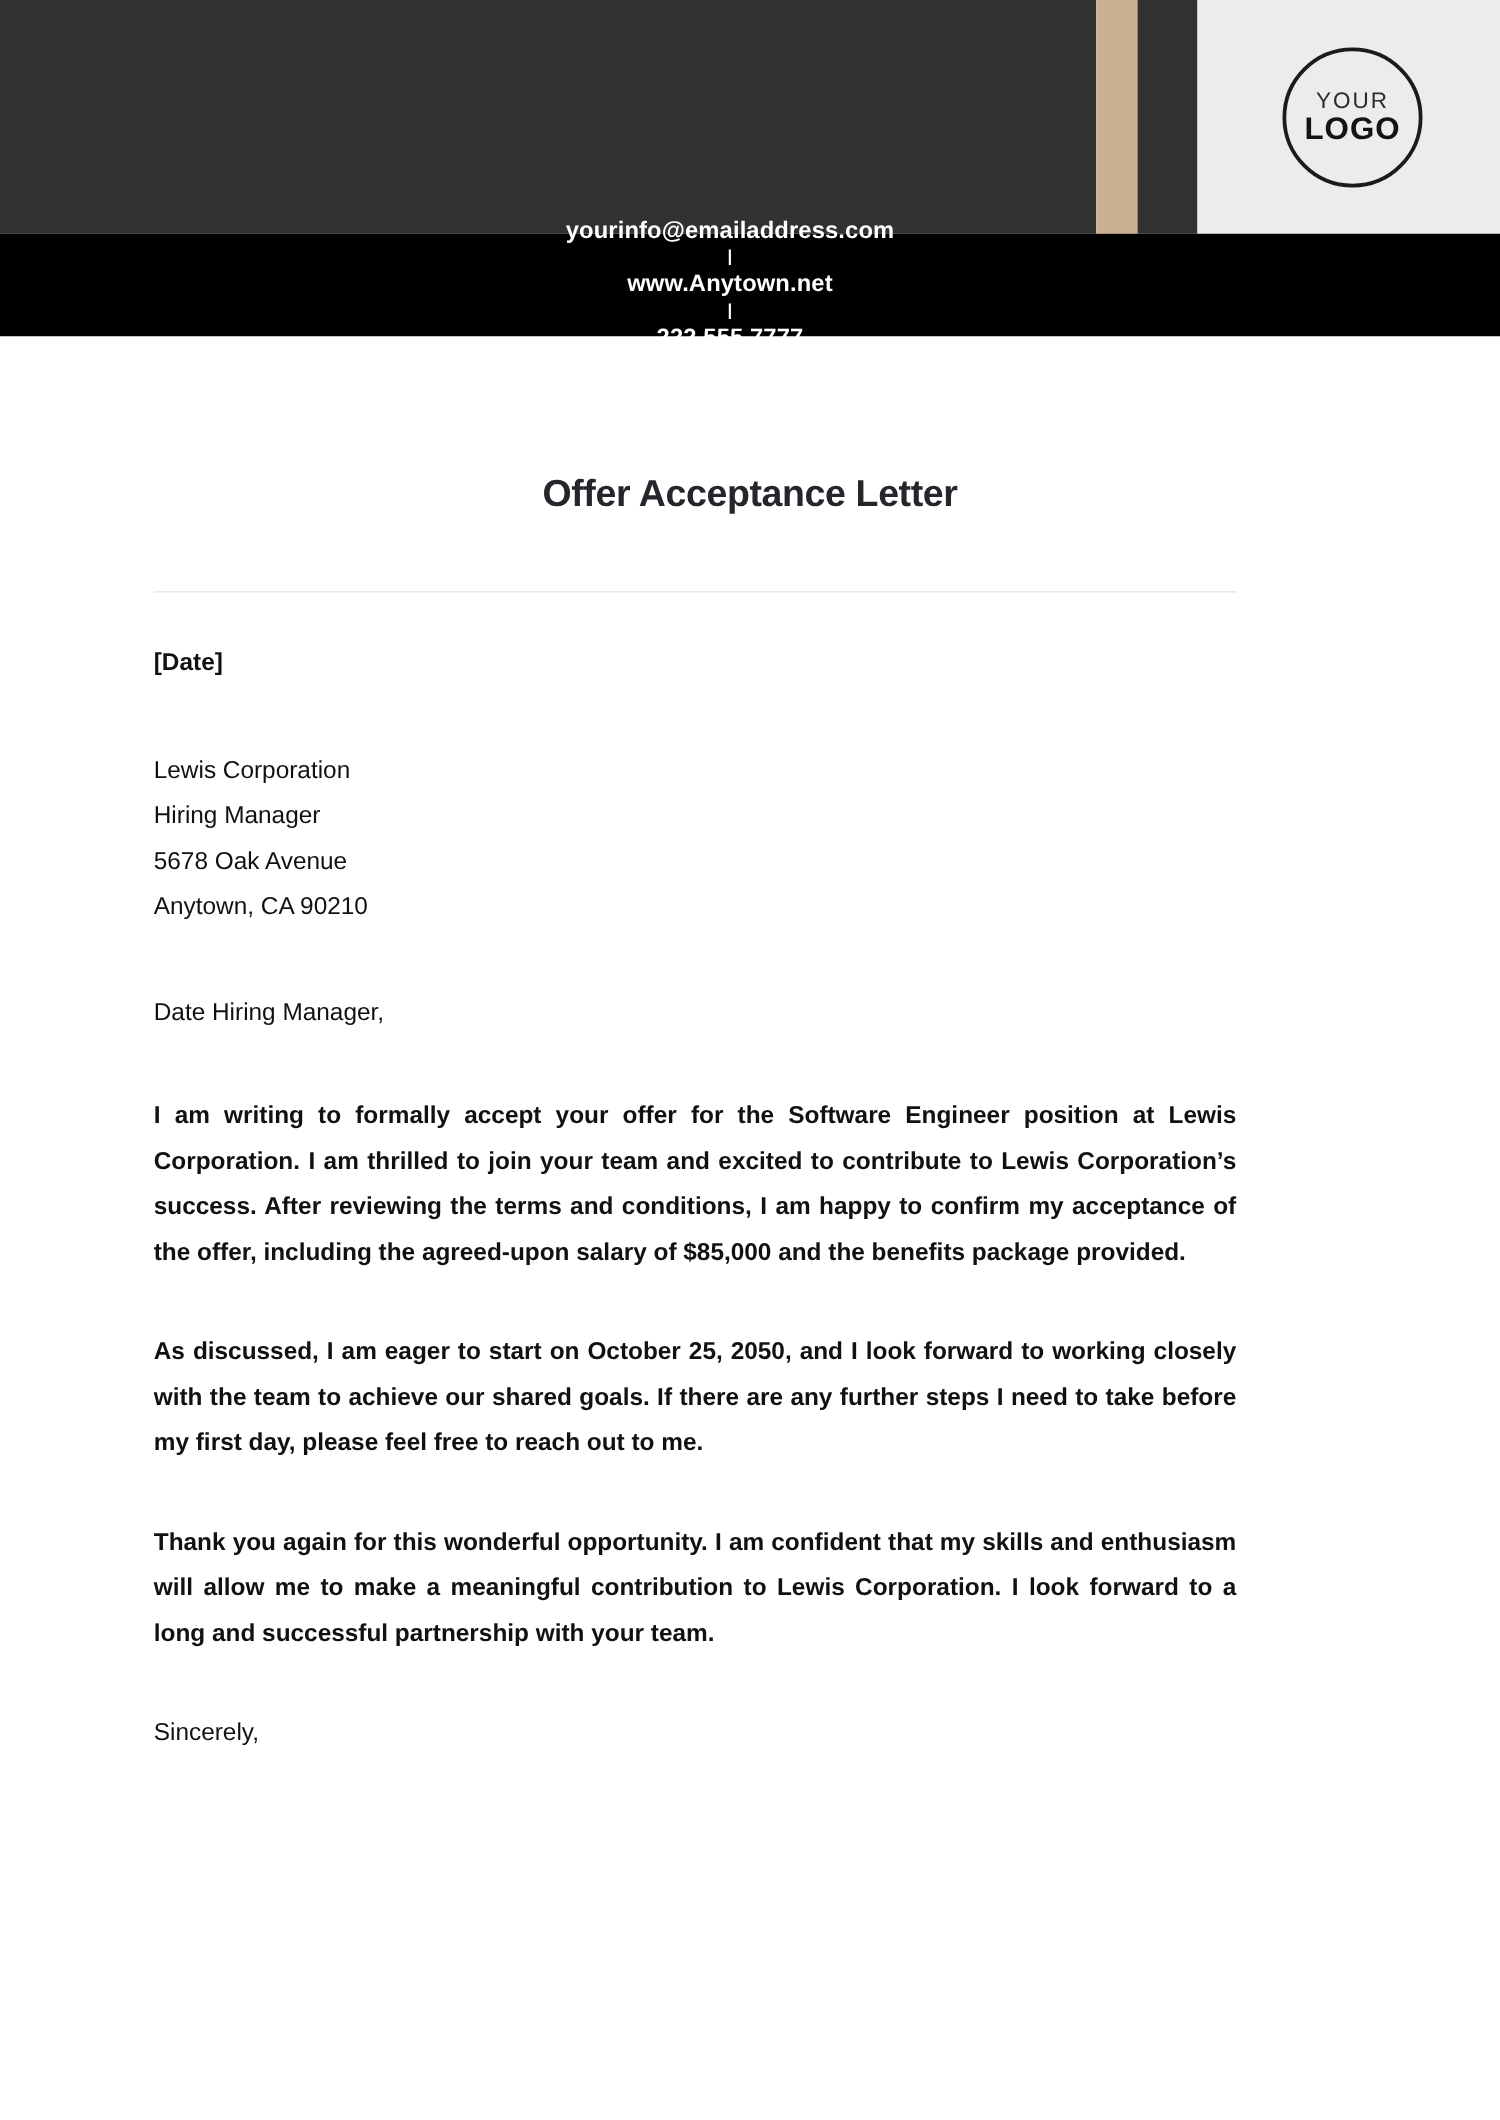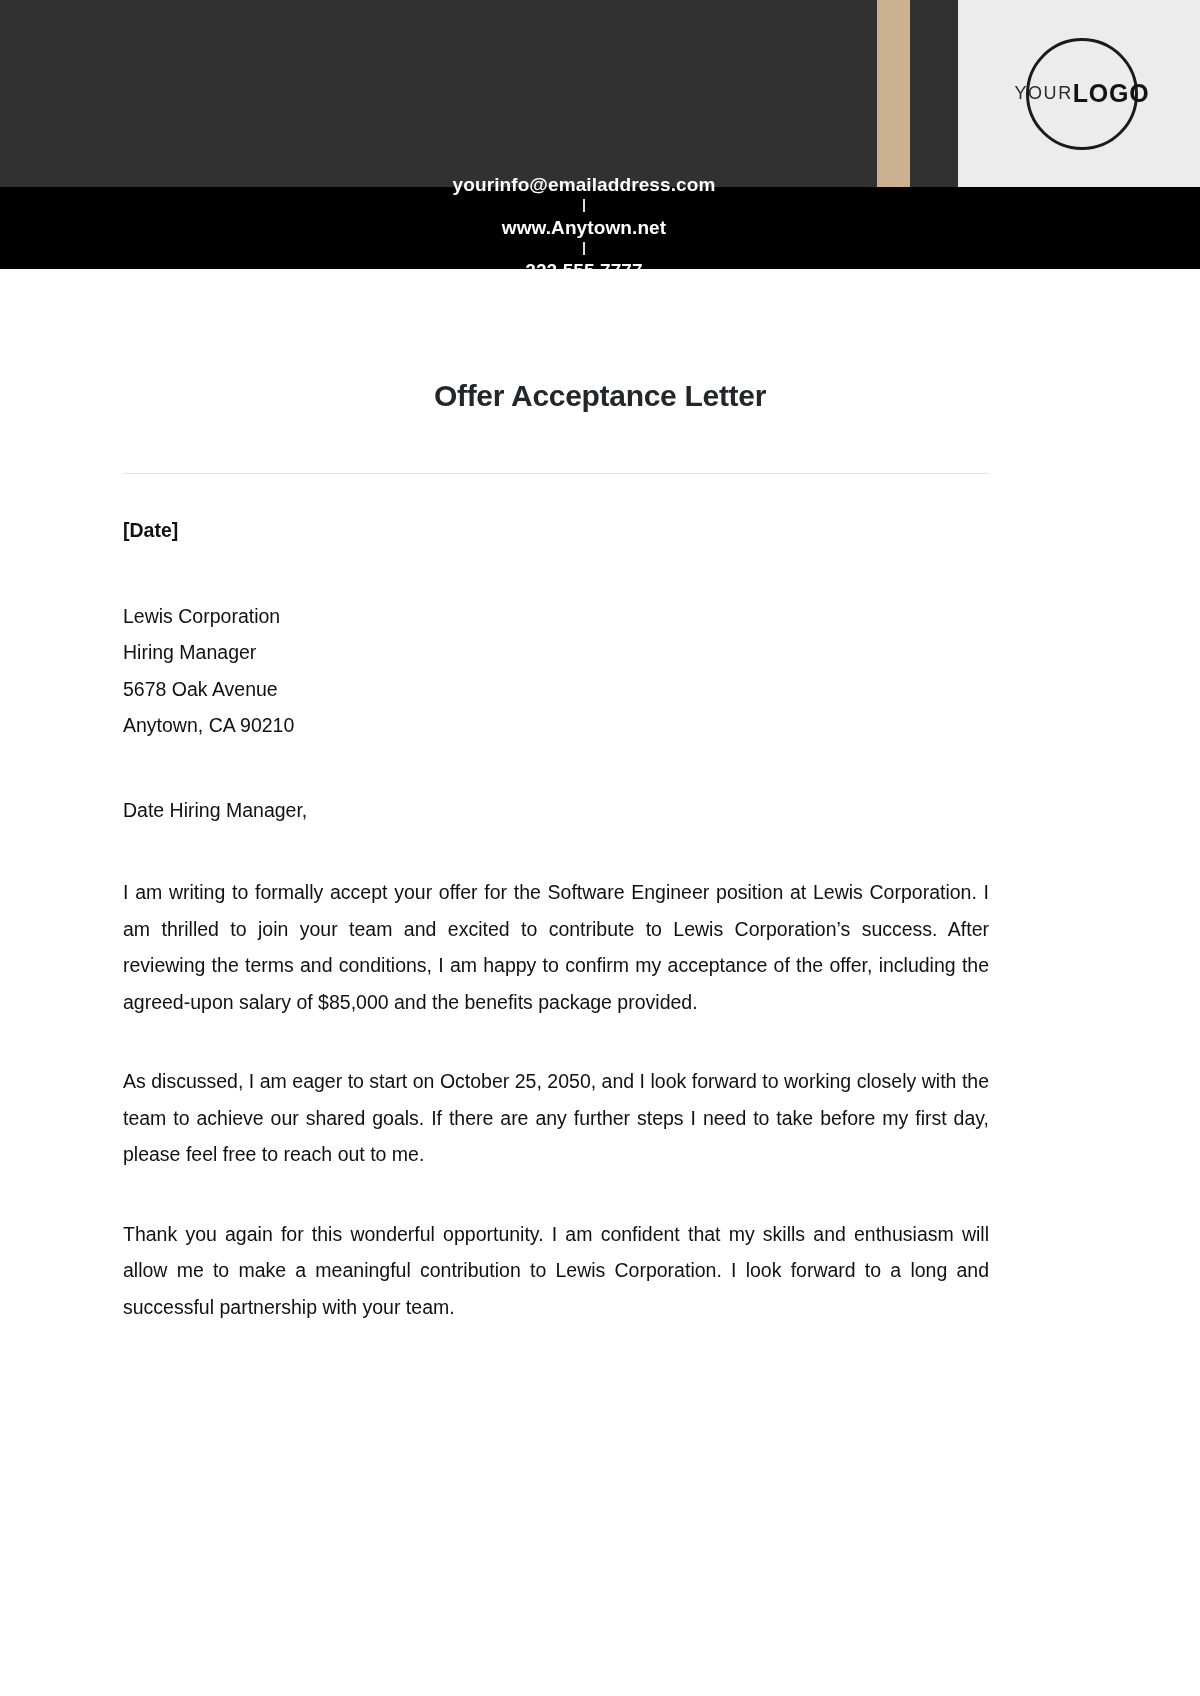--- a/index.html
+++ b/index.html
@@ -53,21 +53,21 @@
     display: flex;
     align-items: center;
     justify-content: center;
   }
   .logo-circle {
     width: 106px;
     height: 106px;
     border: 3px solid #1b1b1b;
     border-radius: 50%;
     display: flex;
-    flex-direction: row;
+    flex-direction: column;
     align-items: center;
     justify-content: center;
     line-height: 1.05;
     margin-left: 6px;
   }
   .logo-top {
     font-size: 18px;
     letter-spacing: 1.6px;
     color: #2b2b2b;
     font-weight: 400;
@@ -152,20 +152,21 @@
   }
 
   .salutation {
     margin: 0 0 46px 0;
   }
 
   .body-para {
     margin: 0 0 43px 0;
     text-align: justify;
     text-justify: inter-word;
+    font-weight: bold;
   }
 
   .closing {
     margin: 0;
   }
 </style>
 </head>
 <body>
 
 <div class="page">
@@ -206,15 +207,16 @@
       <div>5678 Oak Avenue</div>
       <div>Anytown, CA 90210</div>
     </div>
 
     <div class="salutation">Date Hiring Manager,</div>
 
     <p class="body-para">I am writing to formally accept your offer for the Software Engineer position at Lewis Corporation. I am thrilled to join your team and excited to contribute to Lewis Corporation’s success. After reviewing the terms and conditions, I am happy to confirm my acceptance of the offer, including the agreed-upon salary of $85,000 and the benefits package provided.</p>
     <p class="body-para">As discussed, I am eager to start on October 25, 2050, and I look forward to working closely with the team to achieve our shared goals. If there are any further steps I need to take before my first day, please feel free to reach out to me.</p>
     <p class="body-para">Thank you again for this wonderful opportunity. I am confident that my skills and enthusiasm will allow me to make a meaningful contribution to Lewis Corporation. I look forward to a long and successful partnership with your team.</p>
 
+    <div class="closing">Sincerely,</div>
   </div>
 
 </div>
 
 </body></html>

